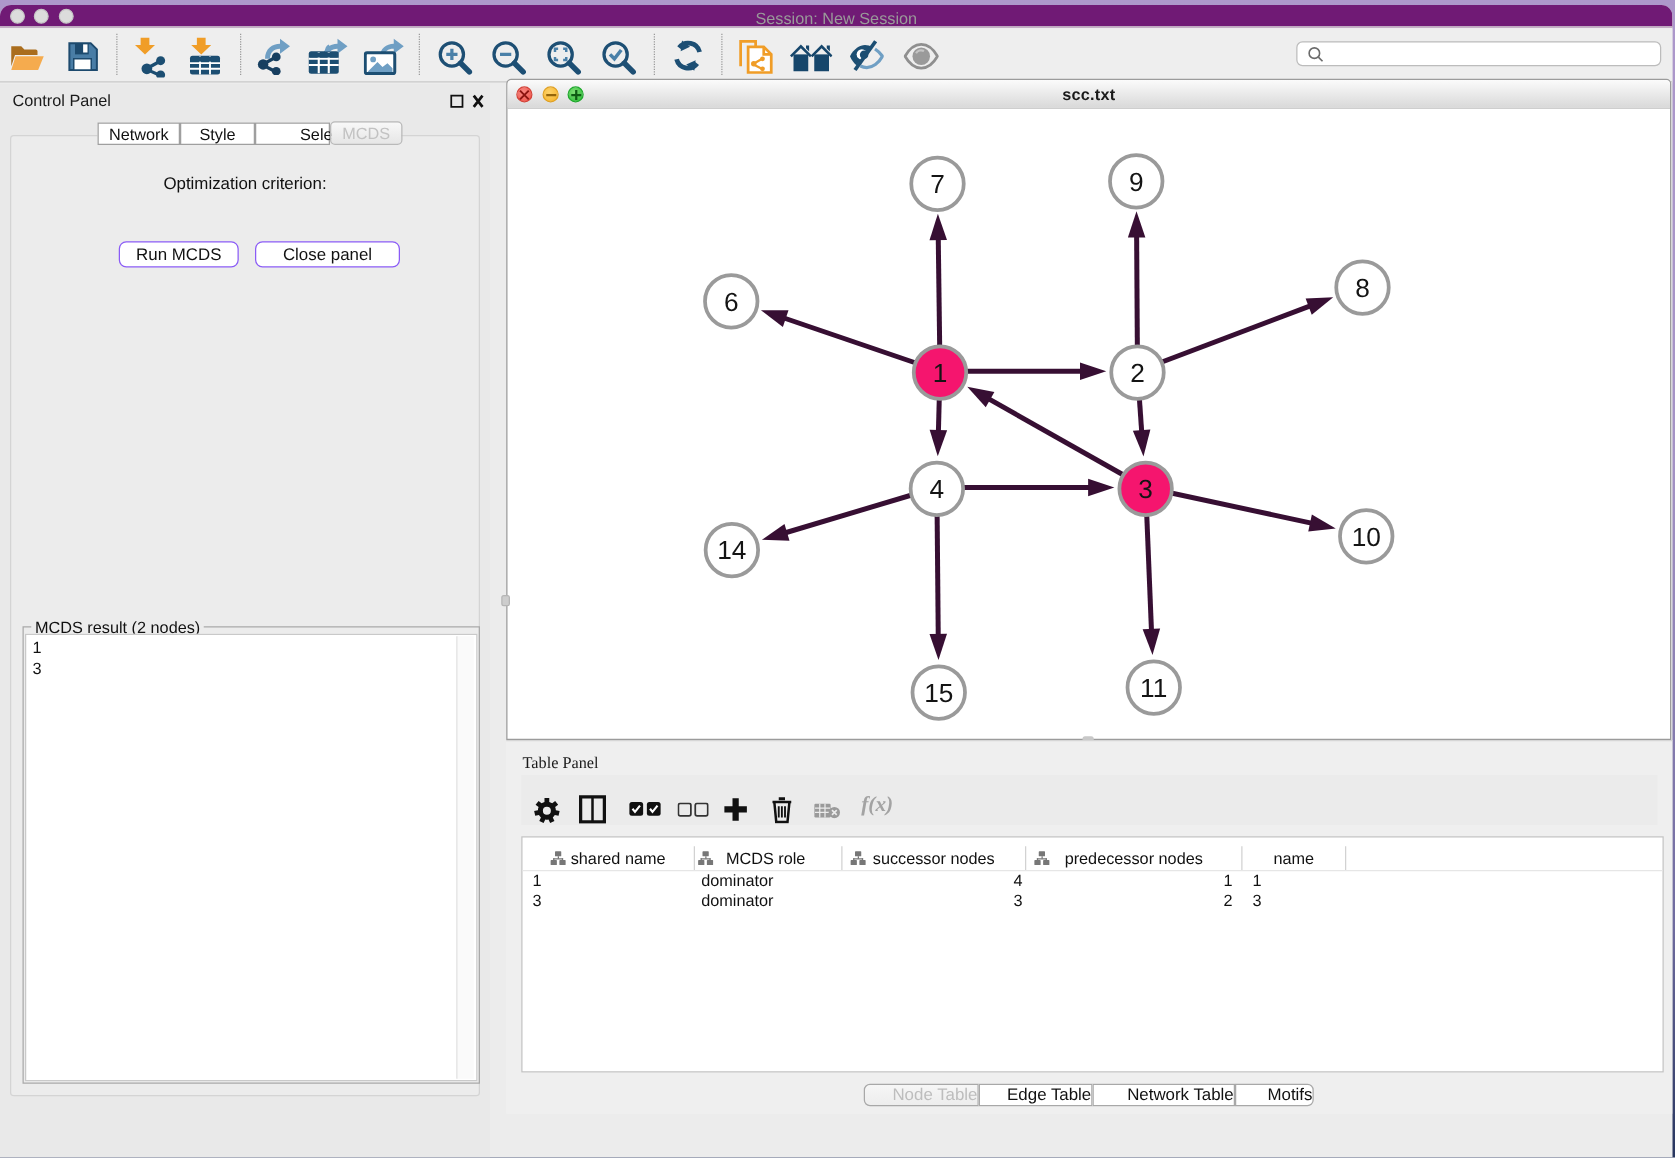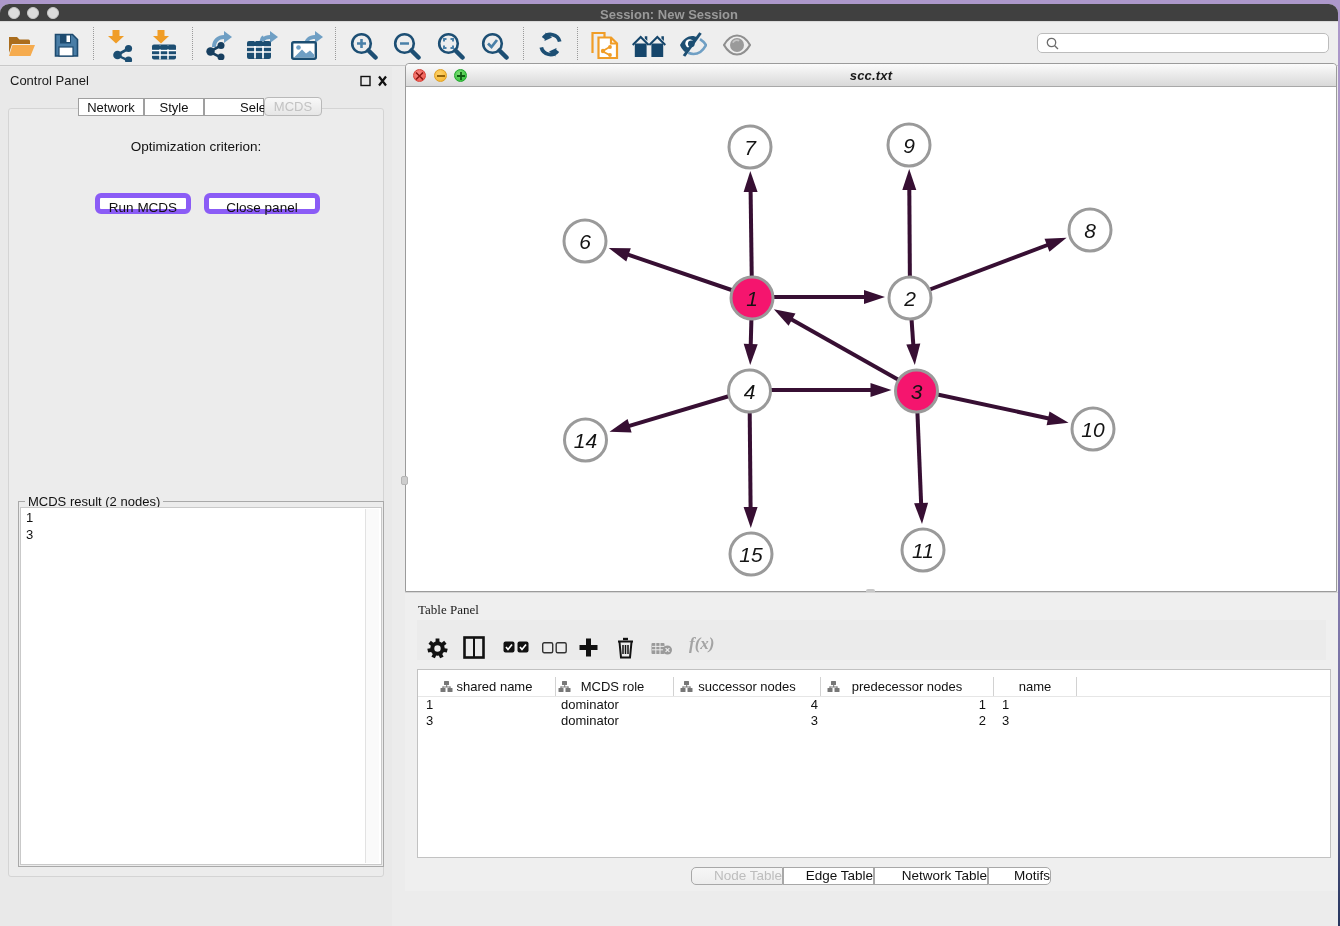--- a/index.html
+++ b/index.html
@@ -1,42 +1,42 @@
 <!DOCTYPE html>
 <html><head>
 <meta charset="utf-8">
 <style>
 * { margin:0; padding:0; box-sizing:border-box; }
 html,body { width:1340px; height:926px; overflow:hidden; }
 body { font-family:"Liberation Sans", sans-serif; background:linear-gradient(180deg,#ad98cb 0%,#a492c4 40%,#6f6b9e 80%,#27355e 100%); position:relative; }
 #appwin { position:absolute; left:0; top:4px; width:1338px; height:922px; background:#ececec; border-radius:9px 9px 0 0; overflow:hidden; }
 
-#titlebar { position:absolute; left:0; top:0; width:100%; height:18px; background:#404040; border-bottom:1px solid #d9d9d9;font-weight:bold; }
+#titlebar { position:absolute; left:0; top:0; width:100%; height:18px; background:#701a75; border-bottom:1px solid #d9d9d9; }
 #titlebar .tl { position:absolute; top:3px; width:12px; height:12px; border-radius:50%; background:#dcdcdc; border:1px solid #c6c6c6; }
 #wintitle { position:absolute; top:3px; left:0; width:100%; text-align:center; font-size:13px; color:#9a9a9a; }
 
 #toolbar { position:absolute; left:0; top:19px; width:100%; height:43px; background:#eeeeee; border-bottom:1px solid #c9c9c9; }
 .sep { position:absolute; top:4px; height:33px; width:0; border-left:1px dotted #9a9a9a; }
 #searchbox { position:absolute; left:1037px; top:10px; width:292px; height:20px; background:#fff; border:1px solid #bcbcbc; border-radius:5px; }
 
 #cpanel { position:absolute; left:0; top:63px; width:392px; height:859px; background:#e9e9e9; }
 #cpanel h1 { font-size:13px; font-weight:normal; color:#1a1a1a; position:absolute; left:10px; top:6px; }
 .tabrow { position:absolute; font-size:13px; z-index:5; }
 .tab { position:absolute; top:0; height:18px; background:#fff; border:1px solid #9f9f9f; color:#111; text-align:center; line-height:17px; }
 .tabsel { background:linear-gradient(#f8f8f8,#e6e6e6); color:#c2c2c2; border:1px solid #b9b9b9; border-radius:4px; }
 #cpcontent { position:absolute; left:8px; top:41px; width:376px; height:769px; background:#ececec; border:1px solid #d4d4d4; border-radius:3px; }
 #optlabel { position:absolute; left:0; top:30px; width:100%; text-align:center; font-size:13.5px; color:#111; }
 #dropdown { position:absolute; left:37px; top:52px; width:310px; height:20px; background:#fff; border:1px solid #b4b4b4; border-radius:5px; font-size:13.5px; color:#111; line-height:19px; padding-left:12px; }
-.btn { position:absolute; top:84px; height:21px; background:#fff; border:5px solid #8b5cf6; border-radius:6px; font-size:13.5px; color:#111; text-align:center; line-height:19px; }
+.btn { position:absolute; top:84px; height:21px; background:#fff; border:1px solid #8b5cf6; border-radius:6px; font-size:13.5px; color:#111; text-align:center; line-height:19px; }
 #groupbox { position:absolute; left:9px; top:392px; width:366px; height:366px; border:1px solid #a9a9a9; }
 #grouplabel { position:absolute; left:6px; top:-8px; background:#ececec; padding:0 3px; font-size:13px; color:#111; }
 #resultarea { position:absolute; left:1px; top:5px; width:362px; height:358px; background:#fff; border:1px solid #c9c9c9; font-size:13px; color:#111; line-height:16.5px; padding:2px 0 0 5px; }
 #resultscroll { position:absolute; right:2px; top:1px; width:14px; height:354px; background:#fafafa; border-left:1px solid #e2e2e2; }
 
-#netwin { position:absolute; left:405px; top:59px; width:932px; height:529px; border:1px solid #9b9b9b; border-radius:4px 4px 0 0; background:#fff;font-style:italic; }
+#netwin { position:absolute; left:405px; top:59px; width:932px; height:529px; border:1px solid #9b9b9b; border-radius:4px 4px 0 0; background:#fff; }
 #nettitle { position:absolute; left:0; top:0; width:100%; height:23px; background:linear-gradient(#fbfbfb,#d9d9d9); border-bottom:1px solid #a8a8a8; border-radius:4px 4px 0 0; }
 #nettitle .tl { position:absolute; top:5px; width:13px; height:13px; border-radius:50%; }
 #nettext { position:absolute; top:4px; width:100%; text-align:center; font-size:13px; color:#1a1a1a; font-weight:bold; letter-spacing:0.2px; }
 #graph { position:absolute; left:0; top:24px; }
 
 #tpanel { position:absolute; left:405px; top:588px; width:933px; height:299px; background:#efefef; border-top:1px solid #d6d6d6; }
 #tpanel h1 { font-size:13px; font-weight:normal; color:#1a1a1a; position:absolute; left:13px; top:9px;font-family:Liberation Serif, serif; }
 #ttoolbar { position:absolute; left:12px; top:27px; width:909px; height:40px; background:#ebebeb; }
 #ttable { position:absolute; left:12px; top:76px; width:914px; height:189px; background:#fff; border:1px solid #c2c2c2; }
 .hdr { position:absolute; top:7px; height:19px; border-right:1px solid #d2d2d2; font-size:13px; color:#111; text-align:center; line-height:19px; }

